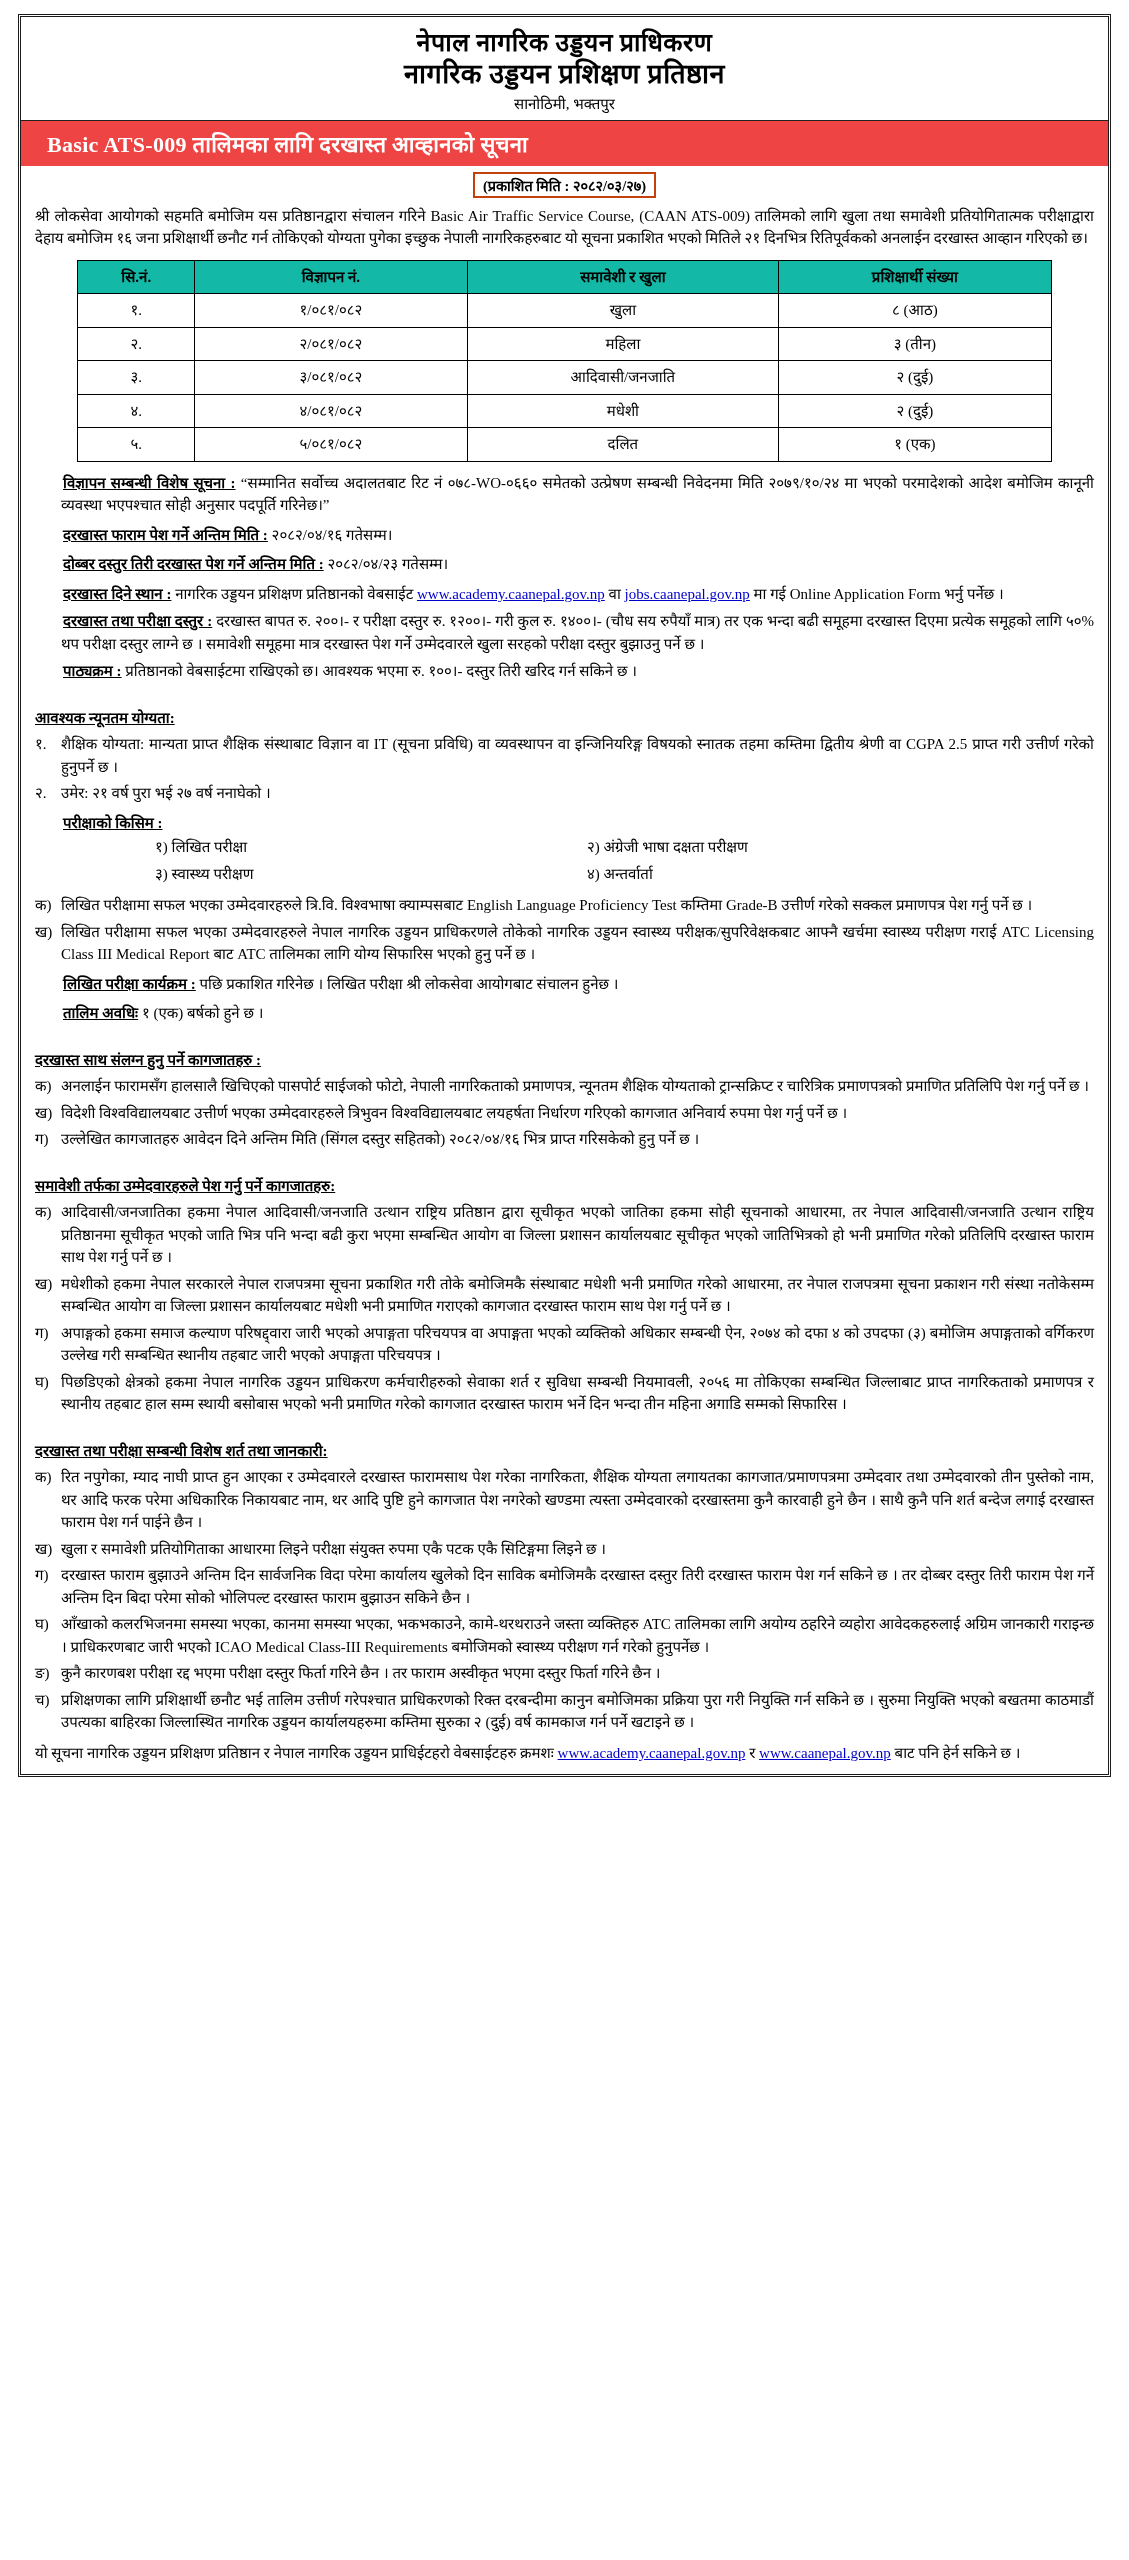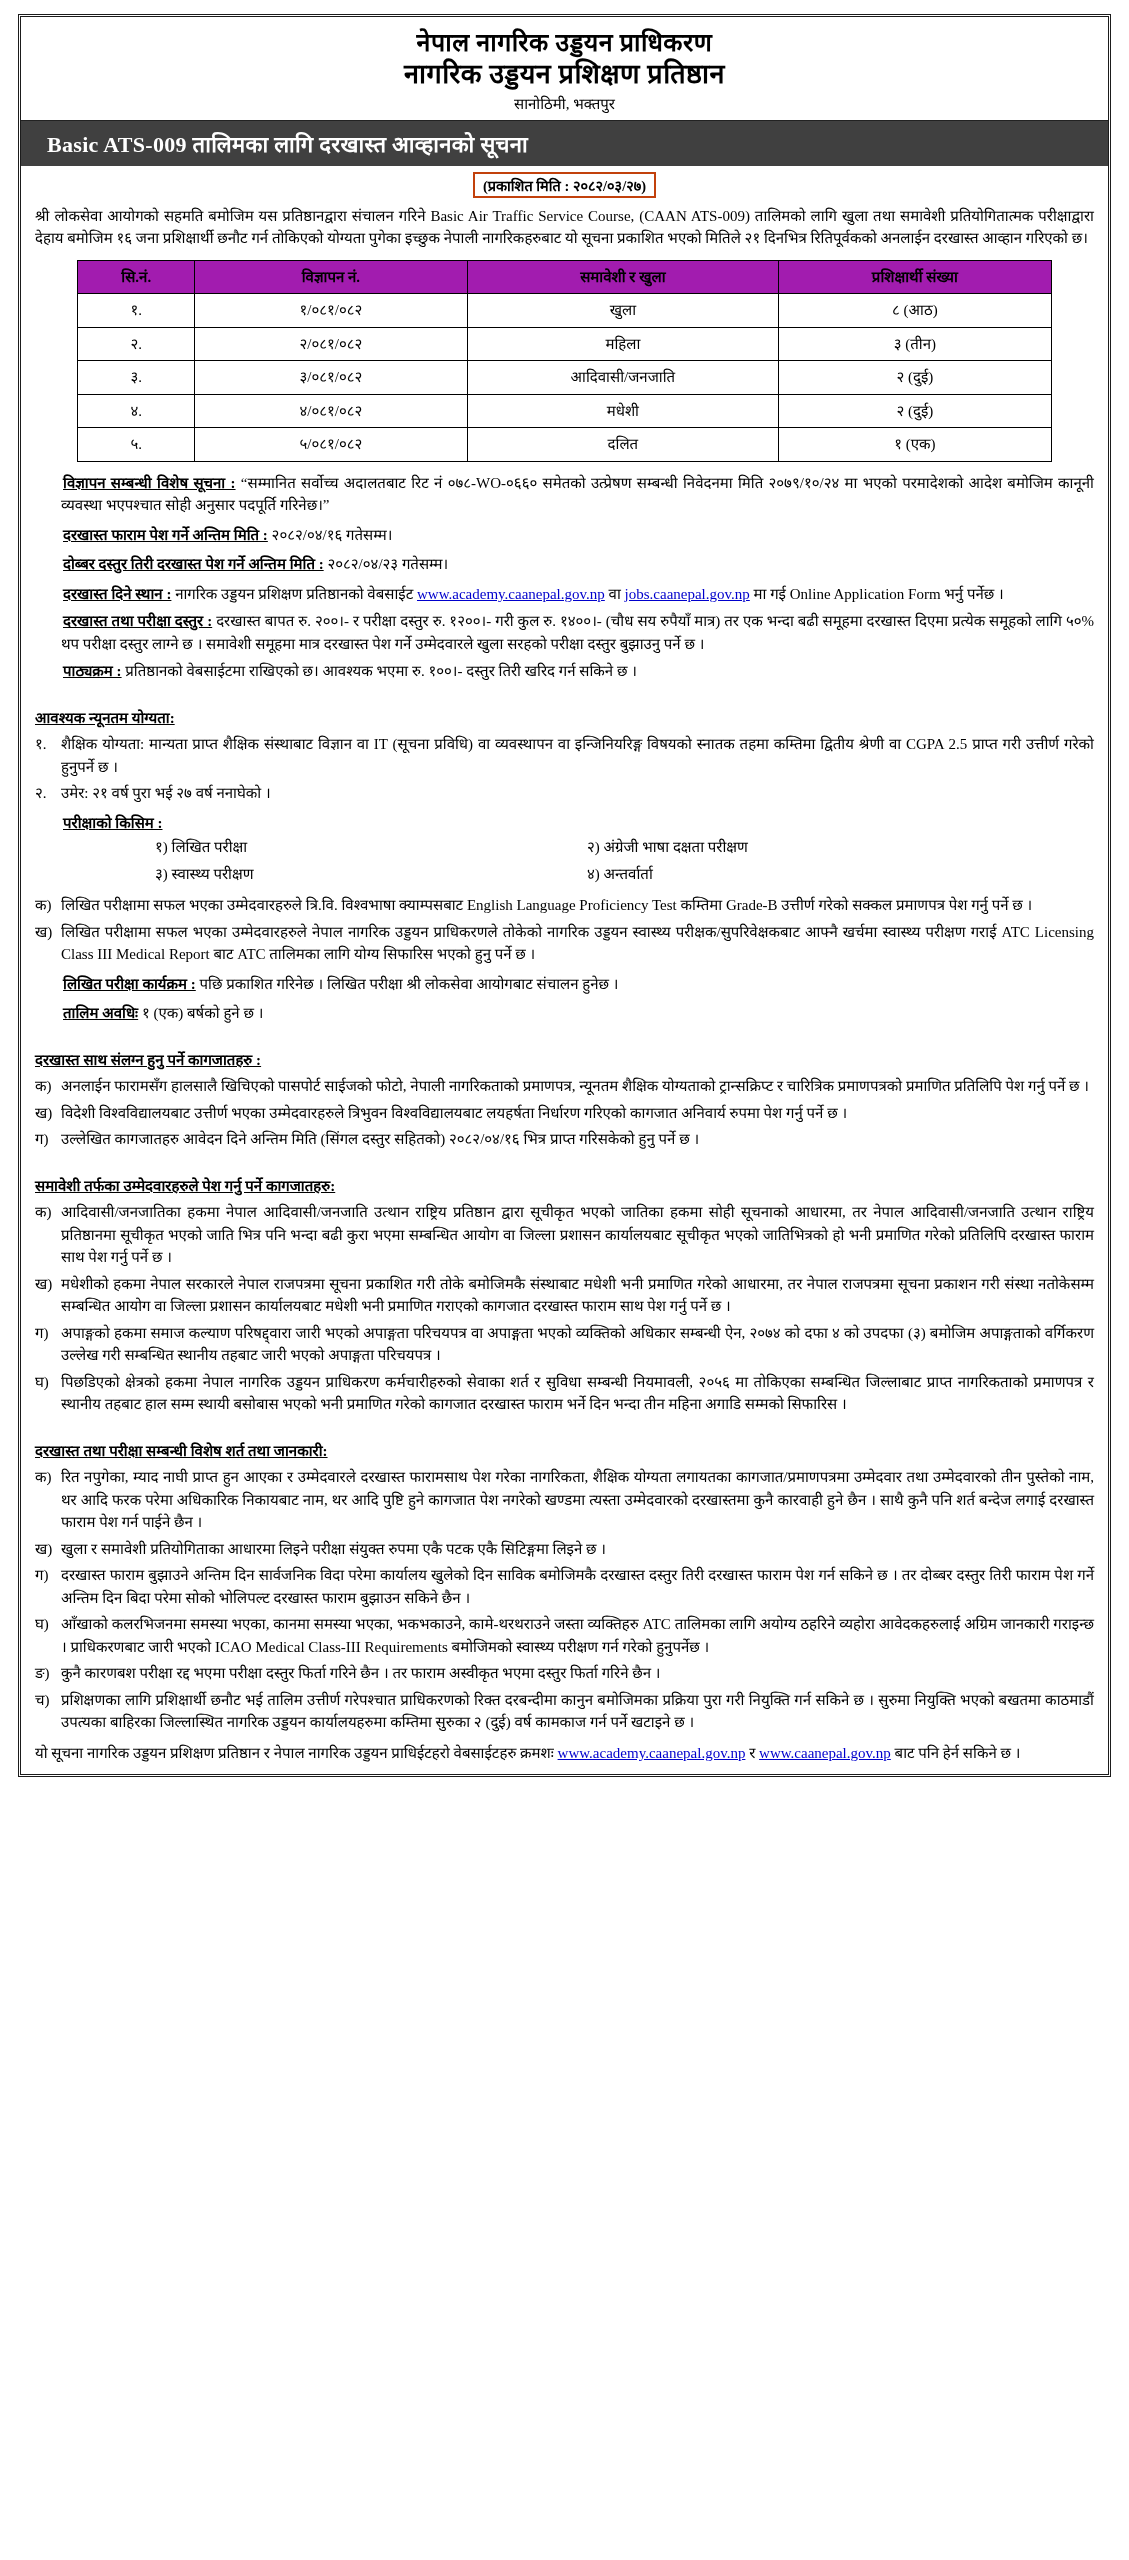--- a/index.html
+++ b/index.html
@@ -78,21 +78,21 @@
     font-size:15px;
   }
   table.vac th, table.vac td{
     border:1px solid #000;
     padding:5px 6px;
     text-align:center;
     vertical-align:middle;
   }
   table.vac th{
     font-weight:bold;
-    background:#a21caf;
+    background:#14b8a6;
   }
   table.vac td.c1{width:12%;}
   table.vac td.c2{width:28%;}
   table.vac td.c3{width:32%;}
   table.vac td.c4{width:28%;}
   
   .blk{margin:7px 0;}
   .lbl{font-weight:bold;margin-left:28px;}
   .u{text-decoration:underline;}
   .note-box{margin:8px 0;}
@@ -133,21 +133,21 @@
   <div class="outer-frame">
 
     <div class="masthead">
       <div class="org-names">
         <div class="org-np1">नेपाल नागरिक उड्डयन प्राधिकरण</div>
         <div class="org-np2">नागरिक उड्डयन प्रशिक्षण प्रतिष्ठान</div>
         <div class="org-addr">सानोठिमी, भक्तपुर</div>
       </div>
     </div>
 
-    <div class="titlebar" style="background: #404040;">Basic ATS-009 तालिमका लागि दरखास्त आव्हानको सूचना</div>
+    <div class="titlebar" style="background: #ef4444;">Basic ATS-009 तालिमका लागि दरखास्त आव्हानको सूचना</div>
 
     <div class="pub-date">
       <span>(प्रकाशित मिति : २०८२/०३/२७)</span>
     </div>
 
     <div class="body-wrap">
 
       <div class="intro">श्री लोकसेवा आयोगको सहमति बमोजिम यस प्रतिष्ठानद्वारा संचालन गरिने Basic Air Traffic Service Course, (CAAN ATS-009) तालिमको लागि खुला तथा समावेशी प्रतियोगितात्मक परीक्षाद्वारा देहाय बमोजिम १६ जना प्रशिक्षार्थी छनौट गर्न तोकिएको योग्यता पुगेका इच्छुक नेपाली नागरिकहरुबाट यो सूचना प्रकाशित भएको मितिले २१ दिनभित्र रितिपूर्वकको अनलाईन दरखास्त आव्हान गरिएको छ।</div>
 
       <table class="vac">

